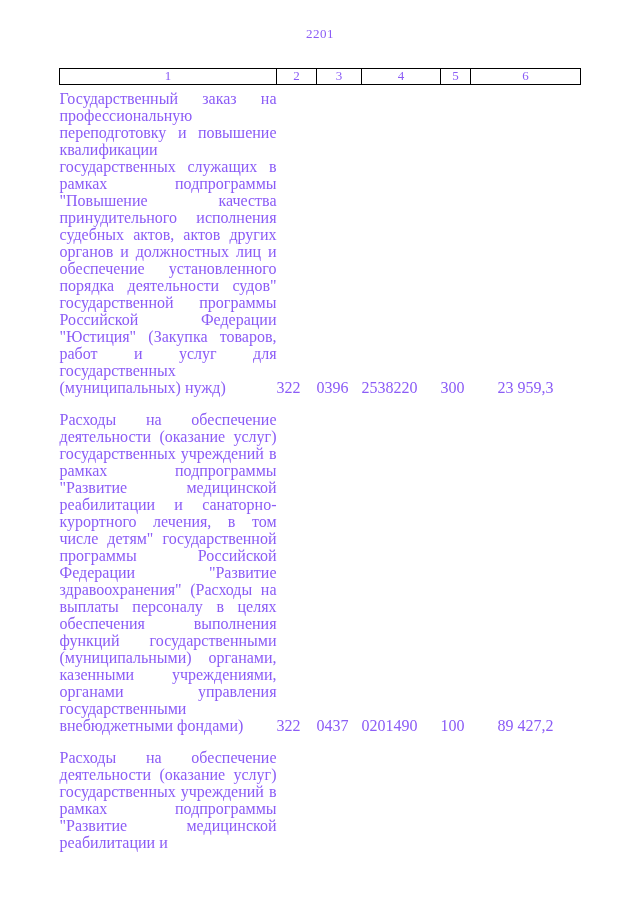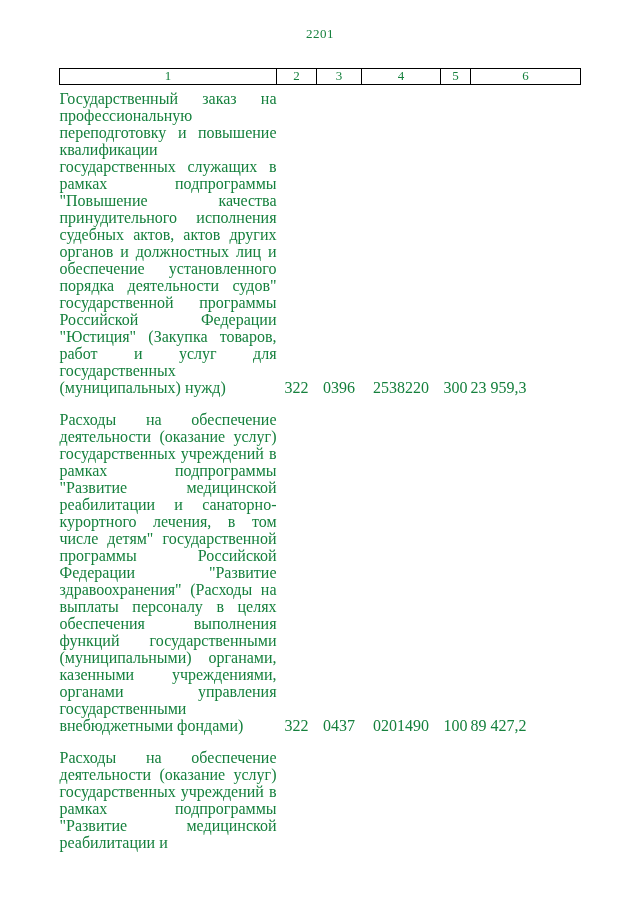--- a/index.html
+++ b/index.html
@@ -1,20 +1,20 @@
 <!DOCTYPE html>
 <html><head>
 <meta charset="utf-8">
 <style>
   html, body { margin: 0; padding: 0; background: #ffffff; }
   .page {
     width: 640px;
     height: 905px;
     background: #ffffff;
-    color: #15803d;
+    color: #8b5cf6;
     font-family: "Liberation Serif", "DejaVu Serif", serif;
     overflow: hidden;
     position: relative;
   }
   .page-number {
     text-align: center;
     padding-top: 26px;
     font-size: 13px;
     letter-spacing: 0.5px;
   }
@@ -39,22 +39,22 @@
     vertical-align: bottom;
     font-size: 16px;
     line-height: 17px;
     padding: 0 0 15px 0;
   }
   table.doc-table tbody tr:first-child td { padding-top: 5px; }
   td.cell-text {
     text-align: justify;
     padding-right: 3px;
   }
-  td.cell-code { text-align: center; }
-  td.cell-amount { text-align: left; white-space: nowrap; }
+  td.cell-code { }
+  td.cell-amount { text-align: center; white-space: nowrap; }
   tr.row-continued td { padding-bottom: 0; }
 </style>
 </head>
 <body>
 
 <div class="page">
 
   <div class="page-number">2201</div>
 
   <table class="doc-table">

